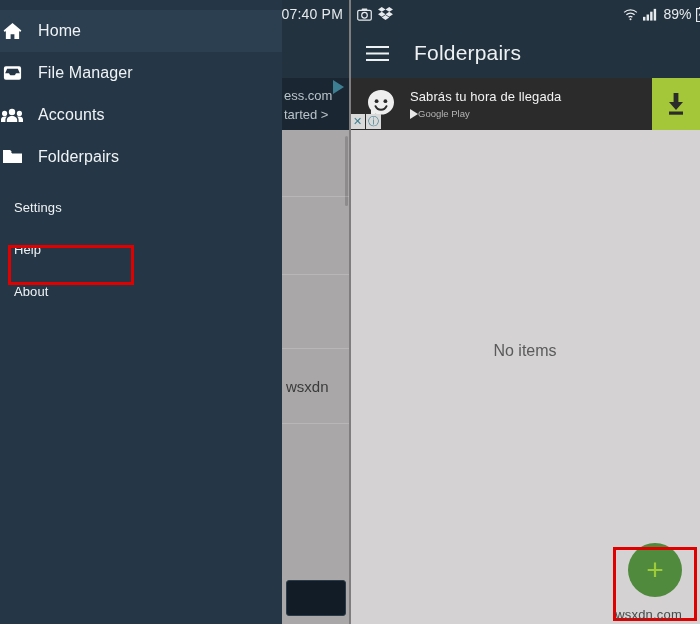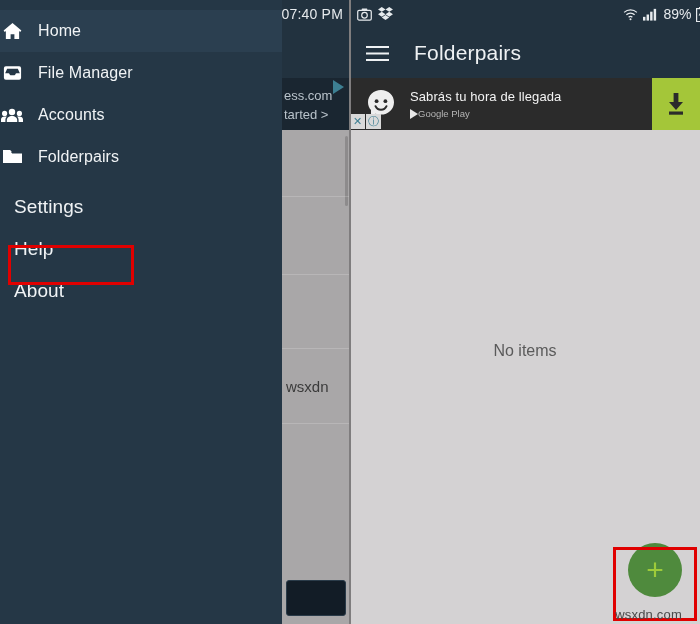--- a/index.html
+++ b/index.html
@@ -123,21 +123,21 @@
   }
   .drawer-item.selected { background: #2b3f50; }
   .drawer-item .di-icon {
     width: 24px; height: 24px;
     display: flex; align-items: center; justify-content: center;
     margin-right: 14px;
     flex: 0 0 24px;
   }
   .drawer-item .di-label { font-size: 16px; letter-spacing: .1px; }
   .drawer-item.noicon { padding-left: 14px; }
-  .drawer-item.noicon .di-label { font-size: 19px; }
+  .drawer-item.noicon .di-label { font-size: 13px; }
 
   .spacer-10 { height: 10px; }
   .spacer-8  { height: 8px; }
 
   
   .redbox {
     position: absolute;
     border: 3px solid #e00000;
     z-index: 20;
     pointer-events: none;

